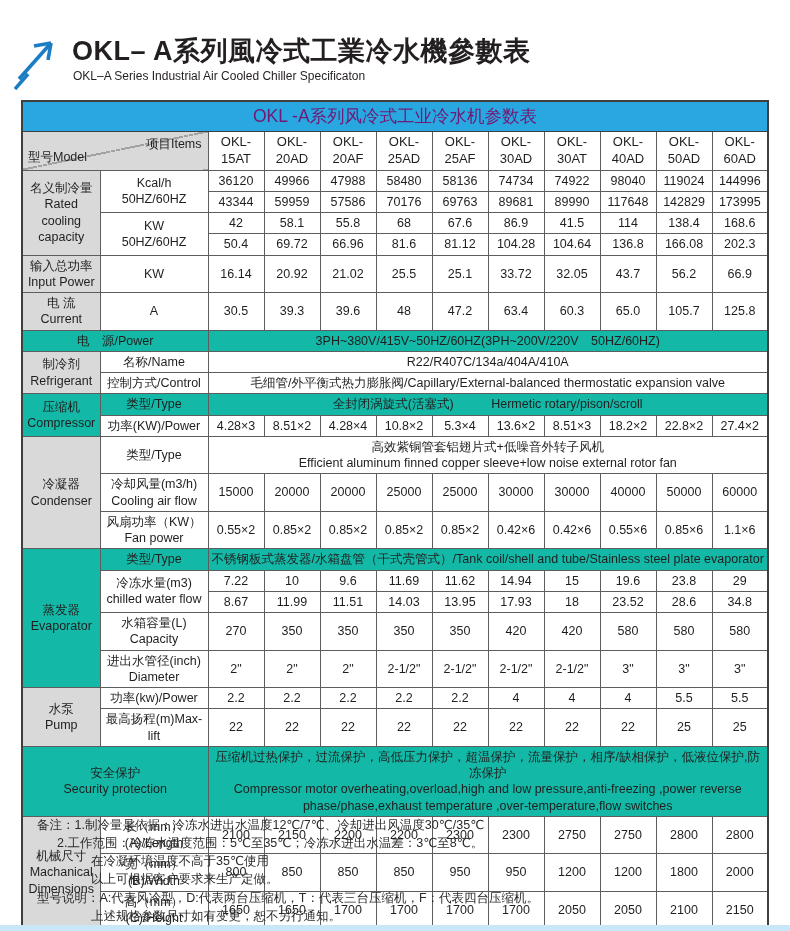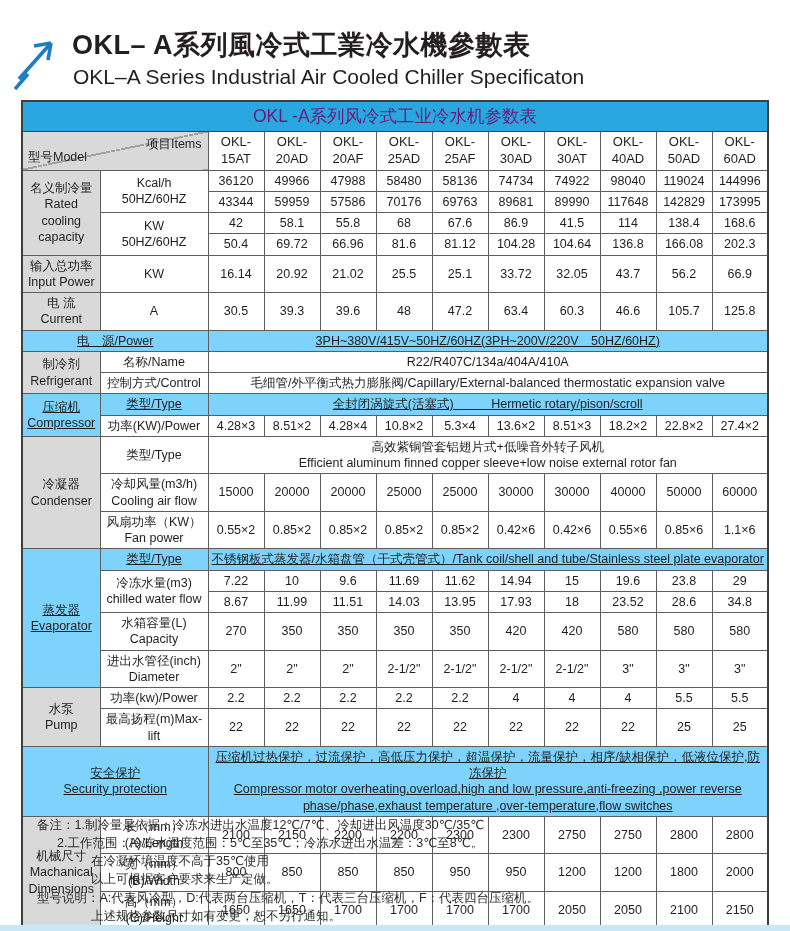--- a/index.html
+++ b/index.html
@@ -6,37 +6,37 @@
   .page {
     position:relative; width:790px; height:931px; background:#fff; overflow:hidden;
     font-family:"Liberation Sans","DejaVu Sans",sans-serif; color:#231f20;
   }
   
   .hdr { position:absolute; top:28px; left:14px; display:flex; align-items:center; }
   .logo { width:52px; height:56px; flex:0 0 auto; margin-top:6px; }
   .logo line { stroke:var(--arrow,#1D7DC2); stroke-width:3.6; }
   .titles { margin-left:6px; }
   .titles h1 { margin:0; font-size:27px; font-weight:700; letter-spacing:0.5px; line-height:1.2; }
-  .titles h2 { margin:2px 0 0 1px; font-size:21px; font-weight:400; line-height:1.2; }
+  .titles h2 { margin:2px 0 0 1px; font-size:12px; font-weight:400; line-height:1.2; }
   
   table.spec {
     position:absolute; top:100px; left:21px; width:748px;
     border-collapse:collapse; table-layout:fixed;
     border:2px solid #3f3f3f;
   }
   .spec td, .spec th {
     border:1px solid #5d5d5d; text-align:center; vertical-align:middle;
     font-size:12.5px; font-weight:400; line-height:1.3; padding:2px 1px; color:#1f1f1f;
     overflow:hidden; word-break:break-word;
   }
   .spec th.ttl {
     background:var(--accent,#29A7E0); color:#701a75; font-size:17.5px;
     padding:3px 0; border:1px solid var(--accent,#29A7E0); border-bottom:1px solid #3f3f3f;
   }
-  .spec tr.band td { background:#7dd3fc;text-decoration:underline; }
+  .spec tr.band td { background:#14b8a6; }
   .spec td.lbl, .spec th.corner { background:#d9d9d9; }
   .spec td.item { }
   .spec th.corner {
     position:relative; height:32px; font-weight:400;
     background-image:linear-gradient(to bottom right, transparent 49.4%, #6a6a6a 49.4%, #6a6a6a 50.6%, transparent 50.6%), linear-gradient(#d9d9d9,#d9d9d9);
   }
   .c-model { position:absolute; left:5px; bottom:4px; font-size:12.5px; }
   .c-items { position:absolute; right:6px; top:4px; font-size:12.5px; }
   .spec thead th.model { font-size:13px; }
   
@@ -169,21 +169,21 @@
         <tr>
           <td class="lbl">电 流<br>Current</td>
           <td class="item">A</td>
           <td>30.5</td>
           <td>39.3</td>
           <td>39.6</td>
           <td>48</td>
           <td>47.2</td>
           <td>63.4</td>
           <td>60.3</td>
-          <td>46.6</td>
+          <td>65.0</td>
           <td>105.7</td>
           <td>125.8</td>
         </tr>
         <tr class="band">
           <td colspan="2" class="lbl">电　源/Power</td>
           <td colspan="10">3PH~380V/415V~50HZ/60HZ(3PH~200V/220V　50HZ/60HZ)</td>
         </tr>
         <tr>
           <td rowspan="2" class="lbl">制冷剂<br>Refrigerant</td>
           <td class="item">名称/Name</td>

